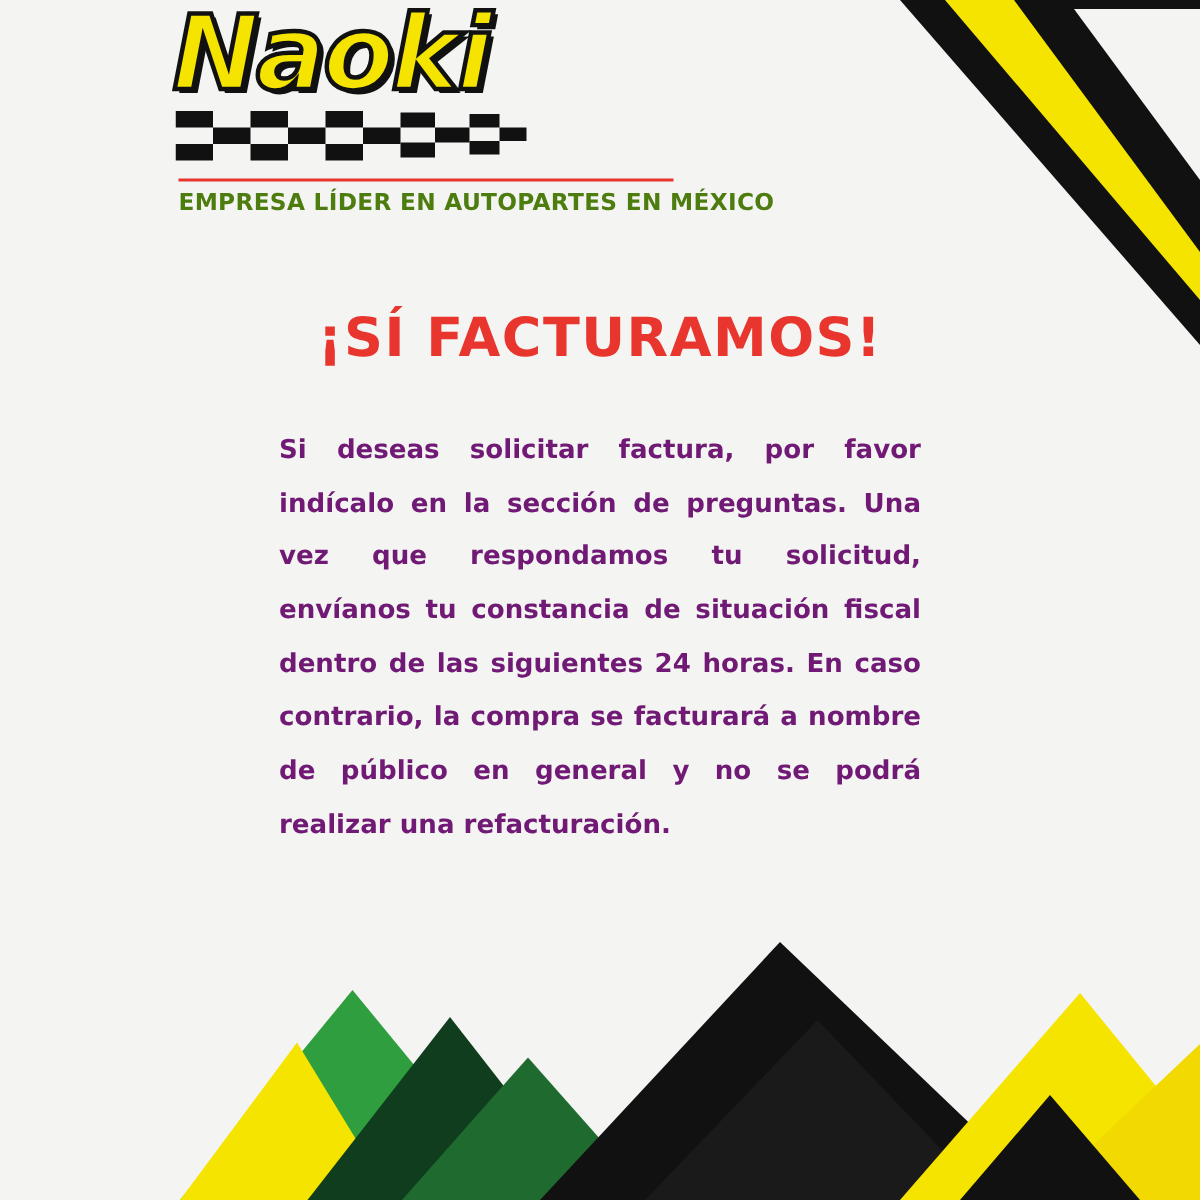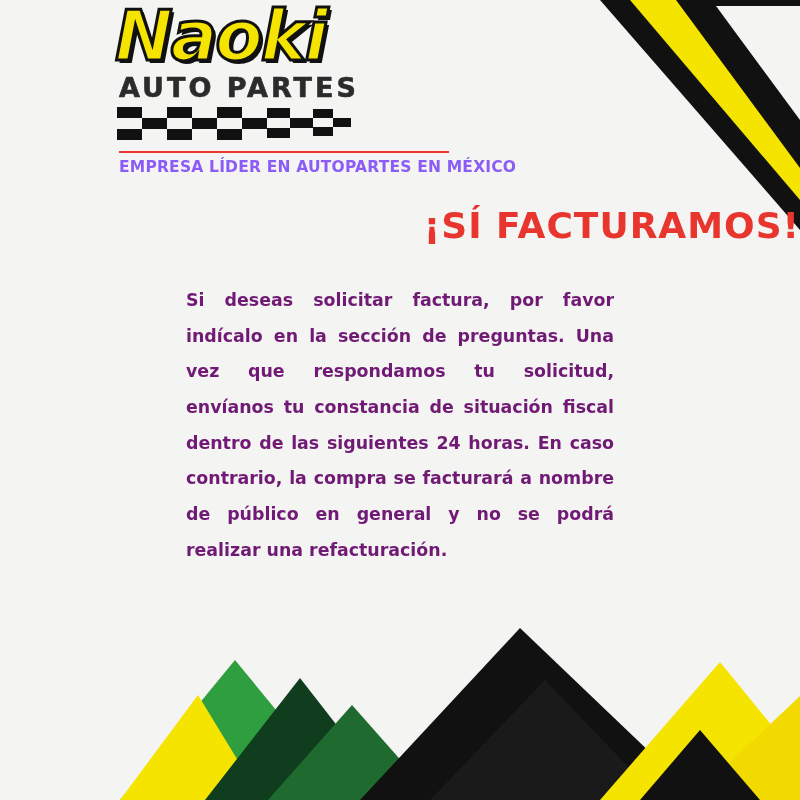--- a/index.html
+++ b/index.html
@@ -76,40 +76,40 @@
     margin-left: 2px;
     width: 250px;
     height: 34px;
   }
   .tagline {
     margin-top: 6px;
     margin-left: 4px;
     font-family: "DejaVu Sans", sans-serif;
     font-size: 15.5px;
     font-weight: bold;
-    color: #8b5cf6;
+    color: #4d7c0f;
     letter-spacing: 0.2px;
     white-space: nowrap;
     text-align: center;
   }
   .tagline .rule {
     display: block;
     width: 330px;
     height: 2px;
     background: #e8362f;
     margin-bottom: 5px;
   }
 
   
   .headline {
     position: absolute;
     top: 205px;
     left: 0;
     width: 100%;
-    text-align: right;
+    text-align: center;
     font-family: "DejaVu Sans", sans-serif;
     font-size: 36px;
     font-weight: bold;
     color: #e8362f;
     letter-spacing: 1px;
   }
   .body-copy {
     position: absolute;
     top: 283px;
     left: 186px;
@@ -131,21 +131,20 @@
     <svg width="320" height="230" viewBox="0 0 320 230">
       <path d="M320 0 L320 230 L120 0 Z" fill="#111111"></path>
       <path d="M320 0 L320 200 L150 0 Z" fill="#f5e400"></path>
       <path d="M320 0 L320 168 L196 0 Z" fill="#111111"></path>
       <path d="M320 6 L320 120 L236 6 Z" fill="#f4f4f2"></path>
     </svg>
   </div>
 
   <div class="logo-wrap">
     <div class="logo-name">Naoki</div>
-    <div class="logo-sub">AUTO PARTES</div>
 
     <svg class="checker" viewBox="0 0 250 34" preserveAspectRatio="none">
       <g>
 
         <rect x="0" y="0" width="25" height="11" fill="#111111"></rect>
         <rect x="50" y="0" width="25" height="11" fill="#111111"></rect>
         <rect x="100" y="0" width="25" height="11" fill="#111111"></rect>
         <rect x="150" y="1" width="23" height="10" fill="#111111"></rect>
         <rect x="196" y="2" width="20" height="9" fill="#111111"></rect>
 

